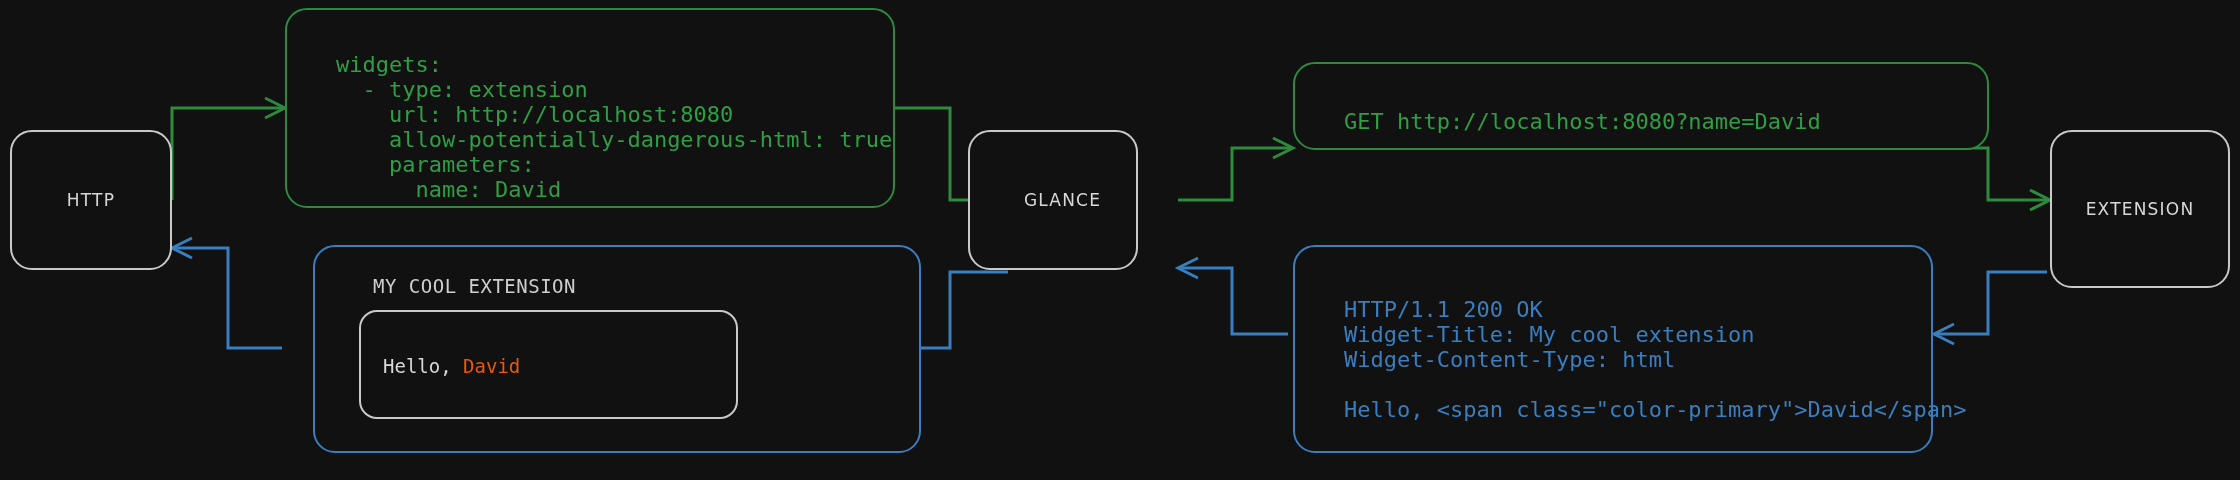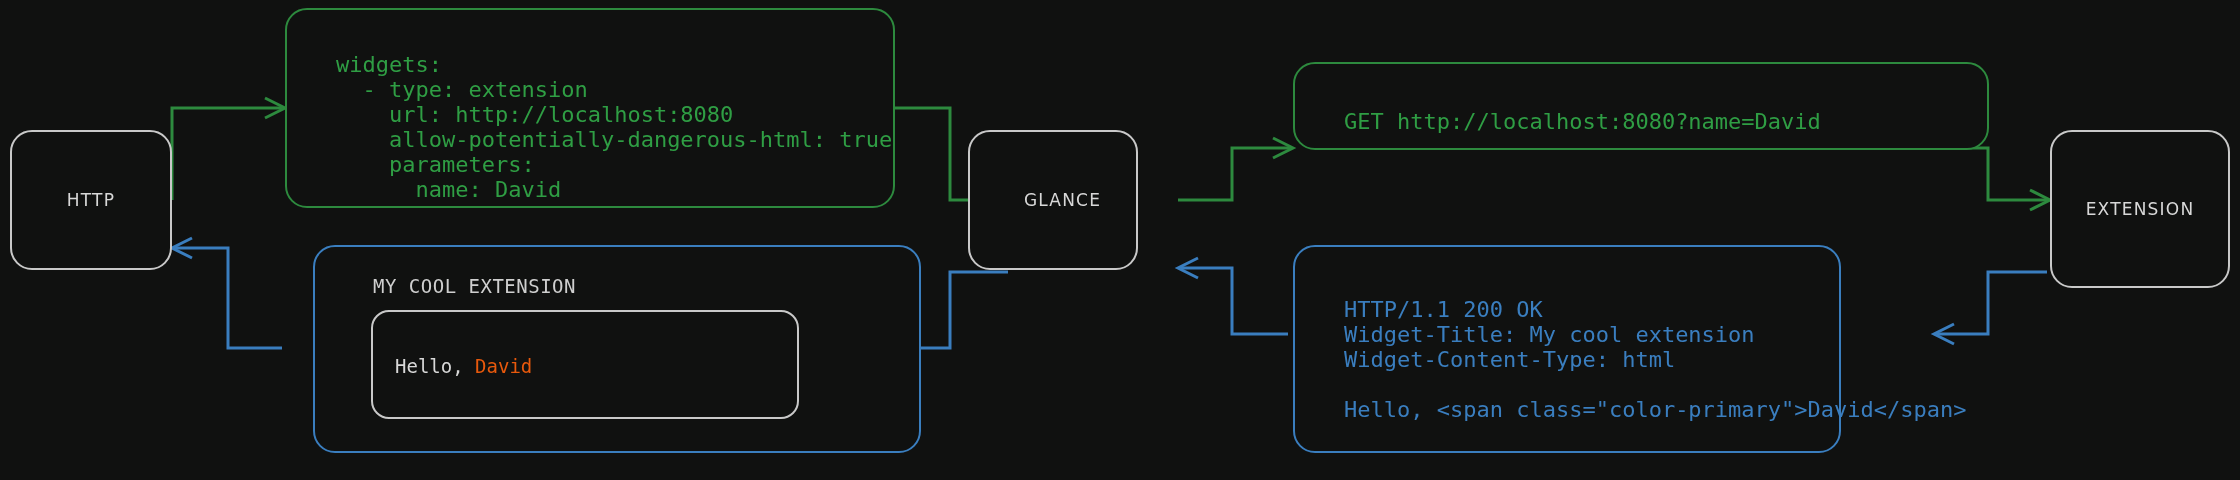--- a/index.html
+++ b/index.html
@@ -194,30 +194,30 @@
     url: http://localhost:8080
     allow-potentially-dangerous-html: true
     parameters:
       name: David</pre>
   </div>
 
   <div class="msg-box green" style="left:1293px; top:62px; width:696px; height:88px;">
     <pre class="code-block code-green" style="left:35px; top:31px;">GET http://localhost:8080?name=David</pre>
   </div>
 
-  <div class="msg-box blue" style="left:1293px; top:245px; width:548px; height:208px;padding-left:12px;">
+  <div class="msg-box blue" style="left:1293px; top:245px; width:640px; height:208px;padding-left:12px;">
     <pre class="code-block code-blue" style="left:35px; top:36px;">HTTP/1.1 200 OK
 Widget-Title: My cool extension
 Widget-Content-Type: html
 
 Hello, &lt;span class="color-primary"&gt;David&lt;/span&gt;</pre>
   </div>
 
   <div class="msg-box blue" style="left:288px; top:245px; width:608px; height:208px;margin-left:25px;">
 
     <div class="widget-title" style="left:58px; top:28px;">MY COOL EXTENSION</div>
 
-    <div class="widget-card" style="left:56px; top:63px; width:428px; height:109px;">
+    <div class="widget-card" style="left:44px; top:63px; width:379px; height:109px;">
       <div class="widget-card-text" style="left:22px; top:43px;"><span>Hello, </span><span class="accent-primary">David</span></div>
     </div>
   </div>
 
 </div>
 
 </body></html>

